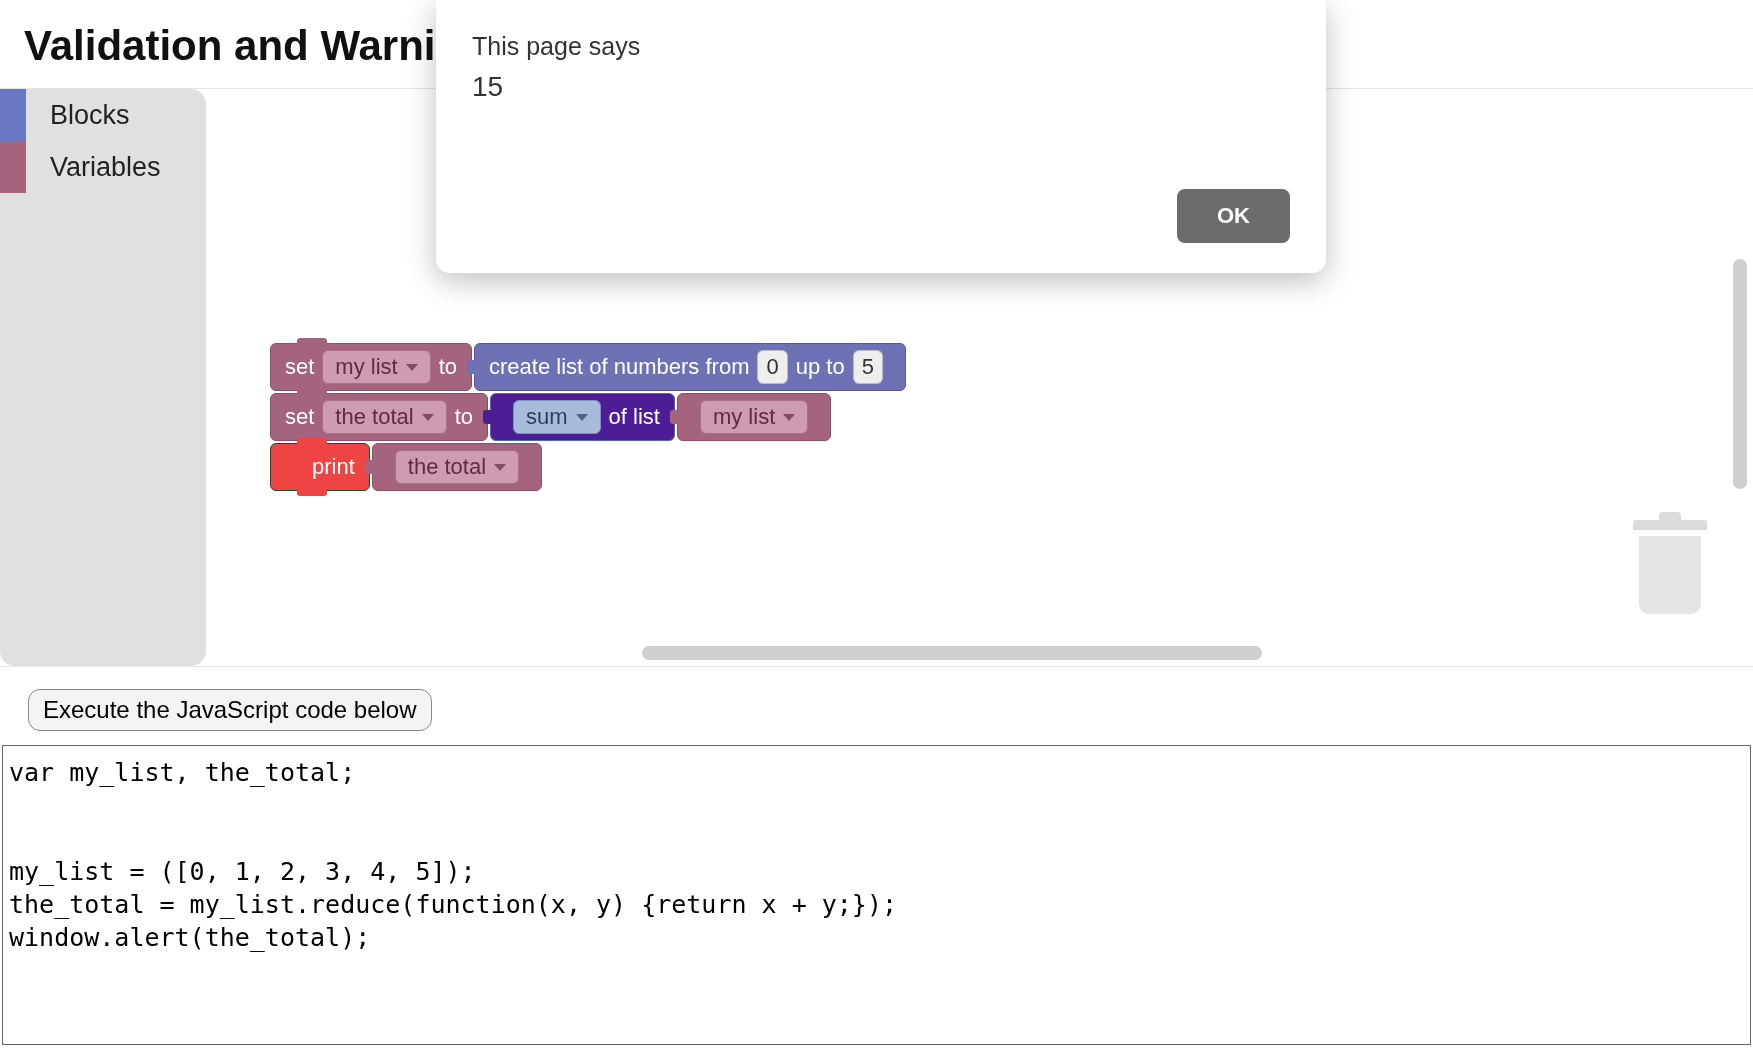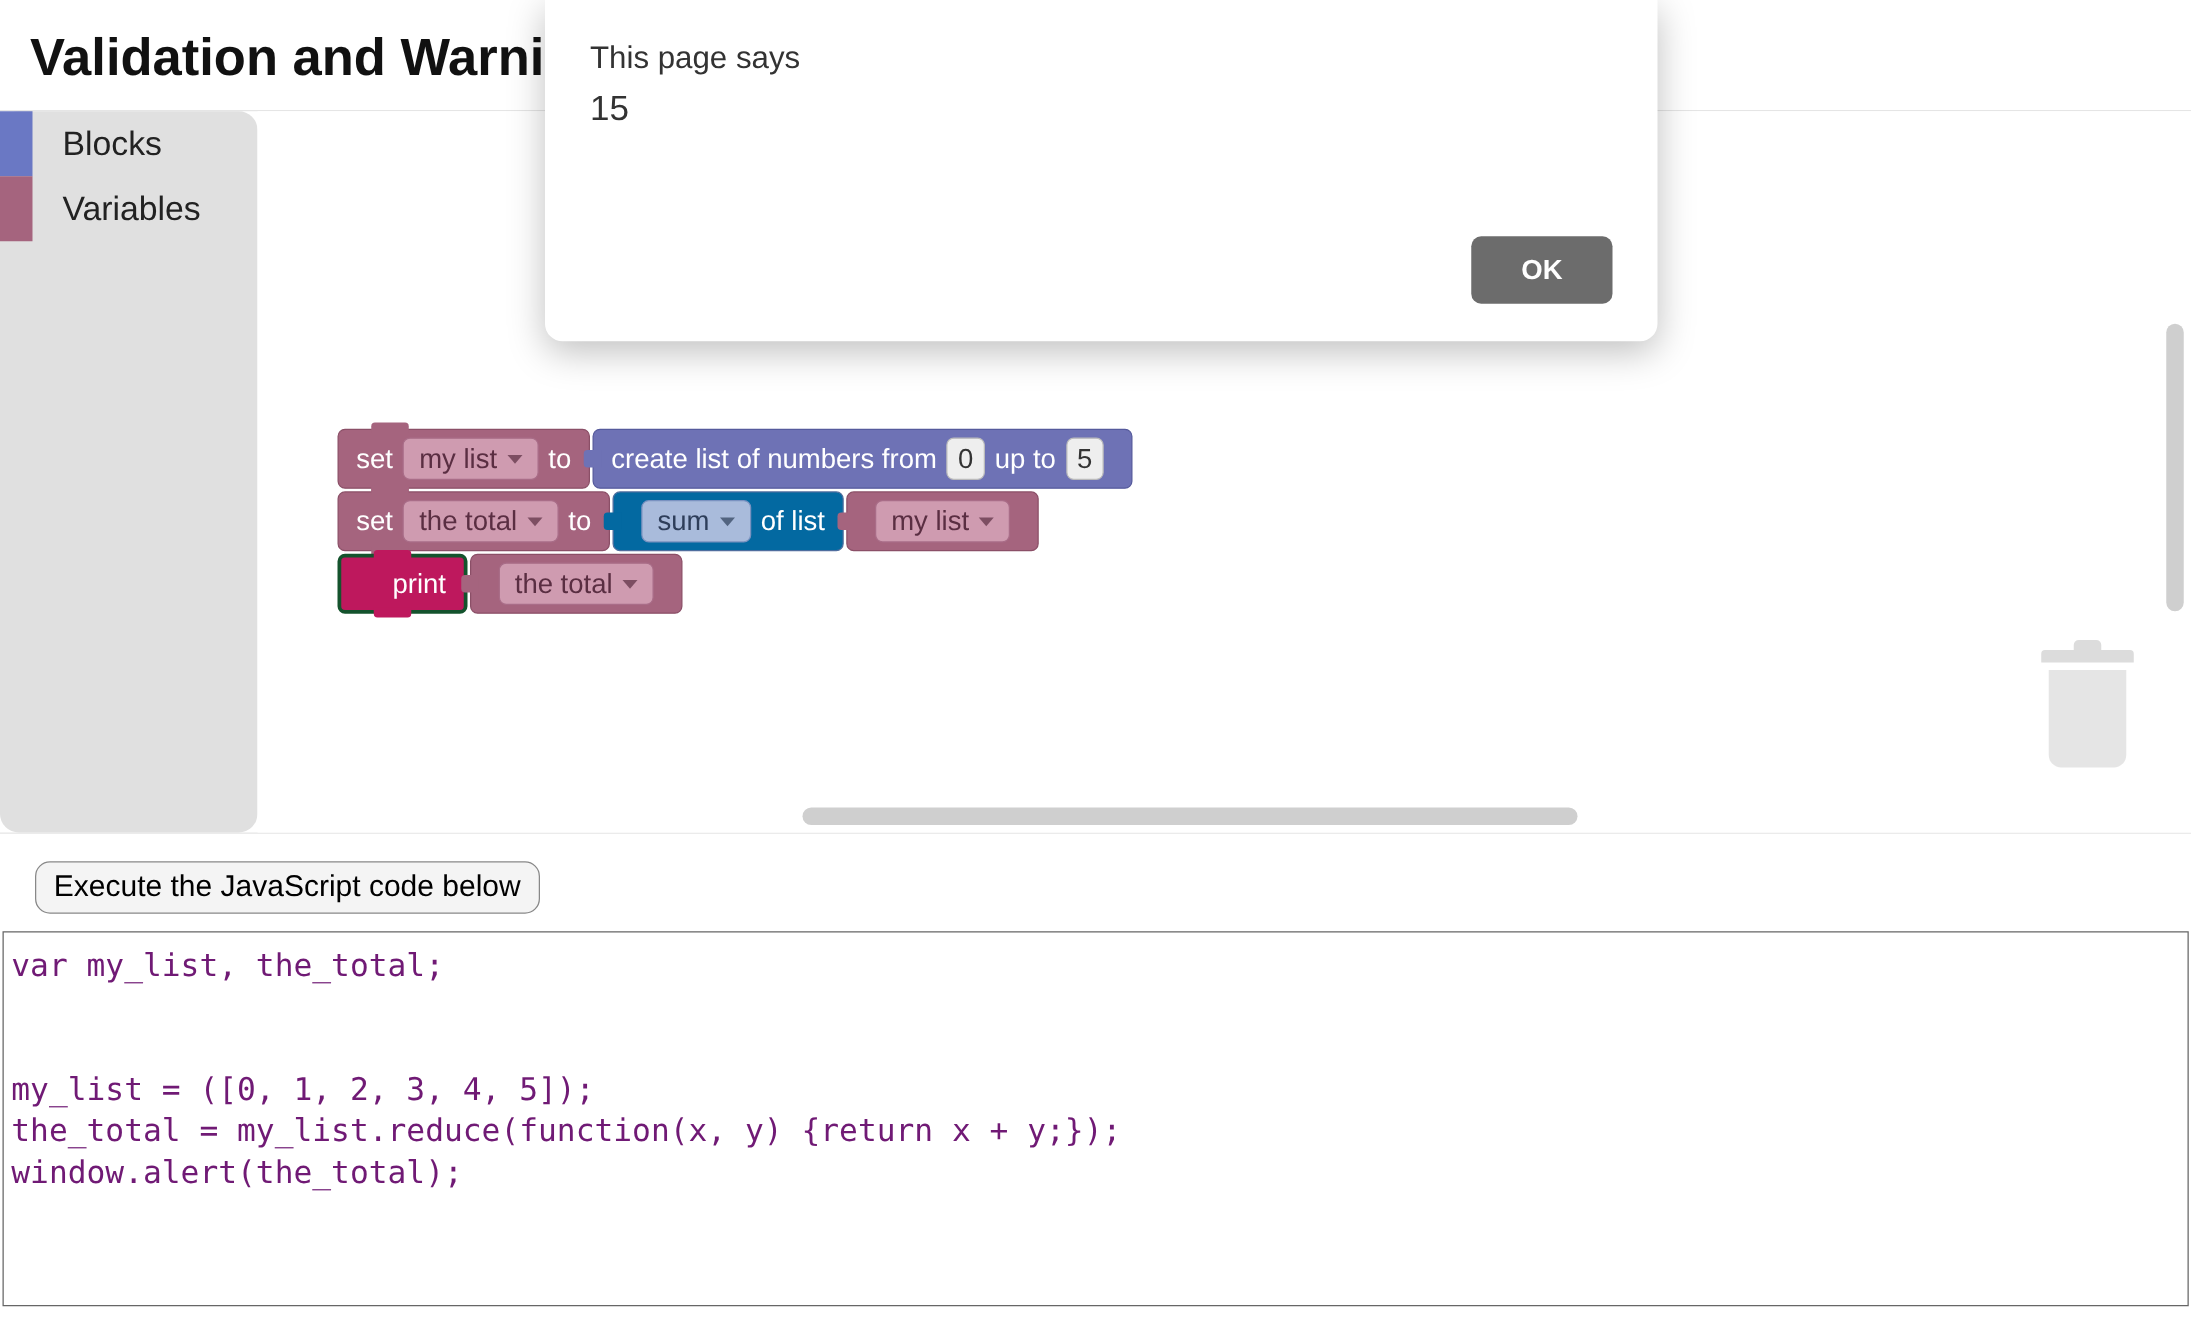--- a/index.html
+++ b/index.html
@@ -137,22 +137,22 @@
     height: 48px;
     padding: 0 14px;
     color: #fff;
     font-size: 22px;
     border-radius: 6px;
     margin-right: 2px;
     position: relative;
   }
   .blk.pink   { background: #a5647e; border: 1px solid #8b4f67; justify-content: center; }
   .blk.purple { background: #6e72b5; border: 1px solid #555a9c; }
-  .blk.blue   { background: #0369a1; border: 1px solid #4f6e9e; }
-  .blk.teal   { background: #be185d; border: 3px solid #14532d; padding-left: 41px; }
+  .blk.blue   { background: #4c1d95; border: 1px solid #4f6e9e; }
+  .blk.teal   { background: #ef4444; border: 1px solid #14532d; padding-left: 41px; }
 
   
   .pill {
     display: inline-flex;
     align-items: center;
     height: 34px;
     padding: 0 12px;
     margin: 0 8px;
     border-radius: 6px;
     font-size: 22px;
@@ -215,21 +215,21 @@
     border-radius: 12px;
     cursor: pointer;
   }
   .codebox {
     margin: 0 2px;
     border: 1px solid #666;
     padding: 10px 6px 40px 6px;
     font-family: "Menlo", "Consolas", monospace;
     font-size: 25px;
     line-height: 33px;
-    color: #701a75;
+    color: #000000;
     white-space: pre;
     height: 300px;
   }
 
   
   .dialog {
     position: absolute;
     top: 0;
     left: 436px;
     width: 890px;

